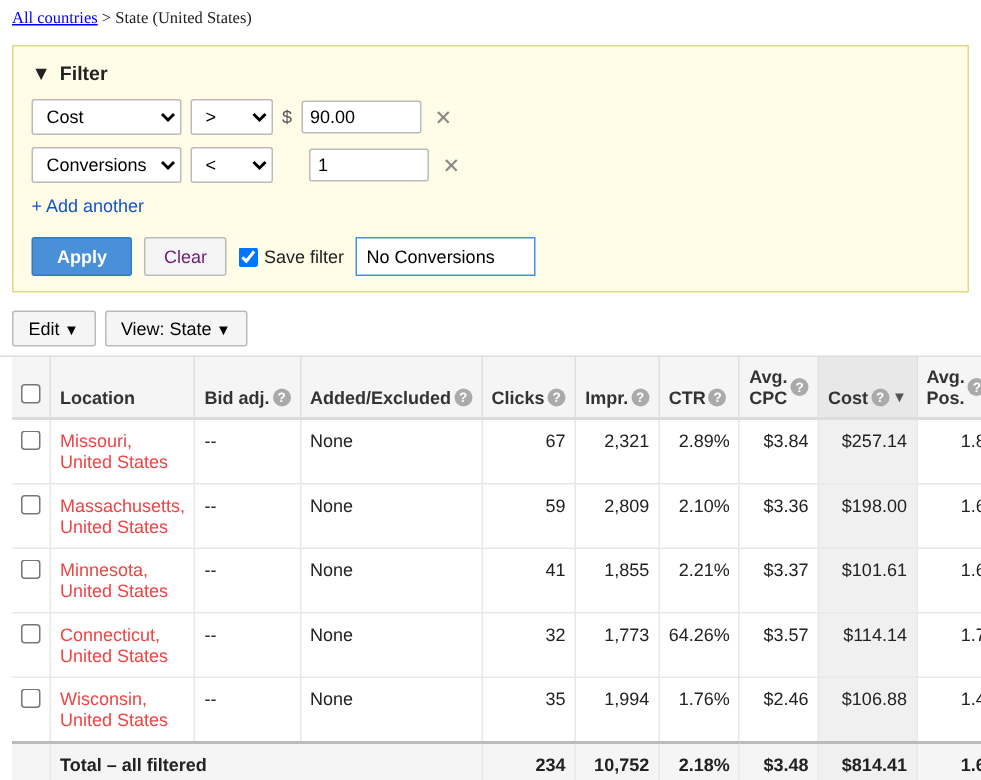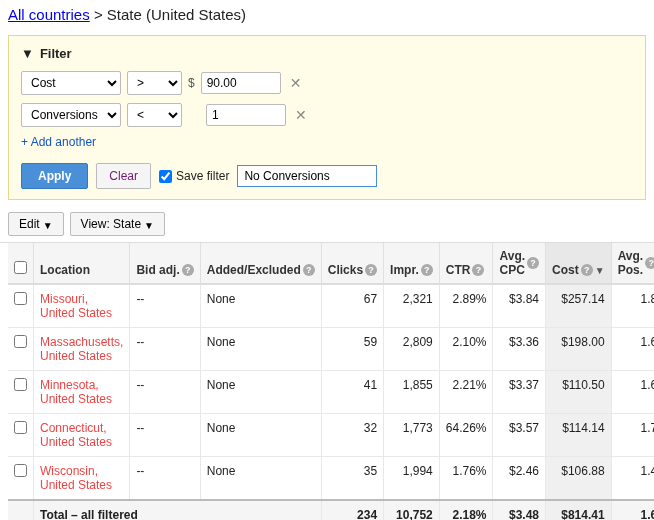--- a/index.html
+++ b/index.html
@@ -5,22 +5,23 @@
     * { box-sizing: border-box; margin: 0; padding: 0; }
     body {
       font-family: Arial, sans-serif;
       font-size: 12px;
       color: #222;
       background: #fff;
       width: 654px;
     }
     .breadcrumb {
       padding: 6px 8px;
-      font-size: 15px;
+      font-size: 11px;
       color: #15c;
+      font-family: Liberation Serif, serif;
     }
     .breadcrumb span { color: #222; }
     .filter-section {
       background: #fffde7;
       border: 1px solid #e0d98a;
       margin: 6px 8px;
       padding: 10px 12px;
     }
     .filter-title {
       font-weight: bold;
@@ -59,21 +60,20 @@
     .add-another {
       color: #15c;
       text-decoration: none;
       font-size: 12px;
       display: inline-block;
       margin-bottom: 10px;
       cursor: pointer;
     }
     .filter-actions {
       display: flex;
-      align-items: center;
       gap: 8px;
       margin-top: 4px;
     }
     .btn-apply {
       background: #4a90d9;
       color: #fff;
       border: 1px solid #357ab7;
       padding: 5px 16px;
       border-radius: 2px;
       font-size: 12px;
@@ -92,21 +92,21 @@
     .save-filter-label {
       display: flex;
       align-items: center;
       gap: 4px;
       font-size: 12px;
     }
     .save-filter-input {
       border: 1px solid #4a90d9;
       padding: 3px 6px;
       font-size: 12px;
-      width: 140px;
+      width: 120px;
     }
     .toolbar {
       display: flex;
       align-items: center;
       gap: 6px;
       padding: 6px 8px;
       border-bottom: 1px solid #ddd;
       margin-top: 4px;
     }
     .btn-toolbar {
@@ -315,21 +315,21 @@
       <td class="checkbox-col">
         <input type="checkbox" style="">
       </td>
       <td class="location-cell">Minnesota, United States</td>
       <td>--</td>
       <td>None</td>
       <td class="numeric">41</td>
       <td class="numeric">1,855</td>
       <td class="numeric">2.21%</td>
       <td class="numeric">$3.37</td>
-      <td class="numeric cost-cell">$110.50</td>
+      <td class="numeric cost-cell">$101.61</td>
       <td class="numeric">1.6</td>
     </tr>
         <tr>
       <td class="checkbox-col">
         <input type="checkbox" style="">
       </td>
       <td class="location-cell">Connecticut, United States</td>
       <td>--</td>
       <td>None</td>
       <td class="numeric">32</td>

